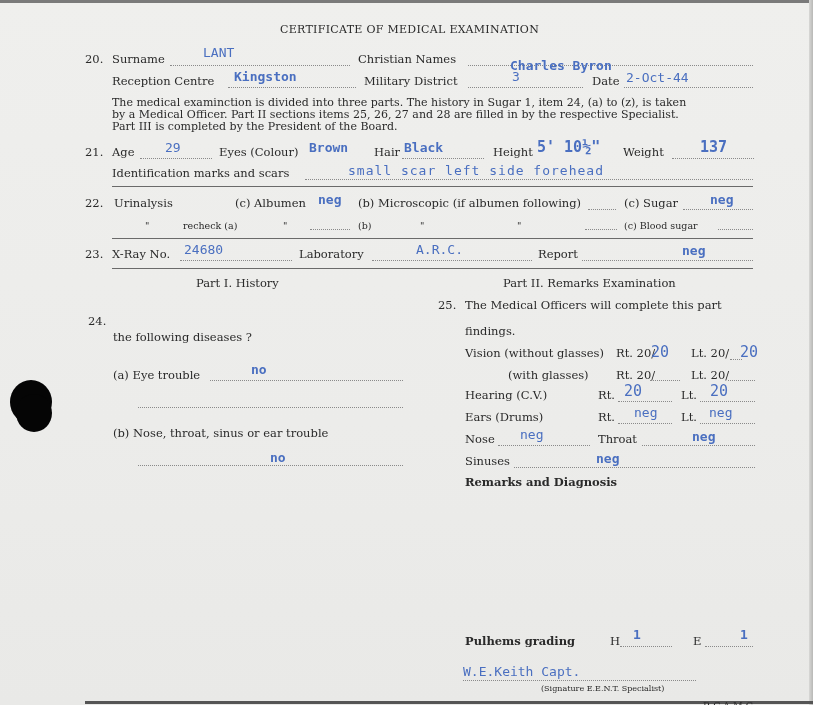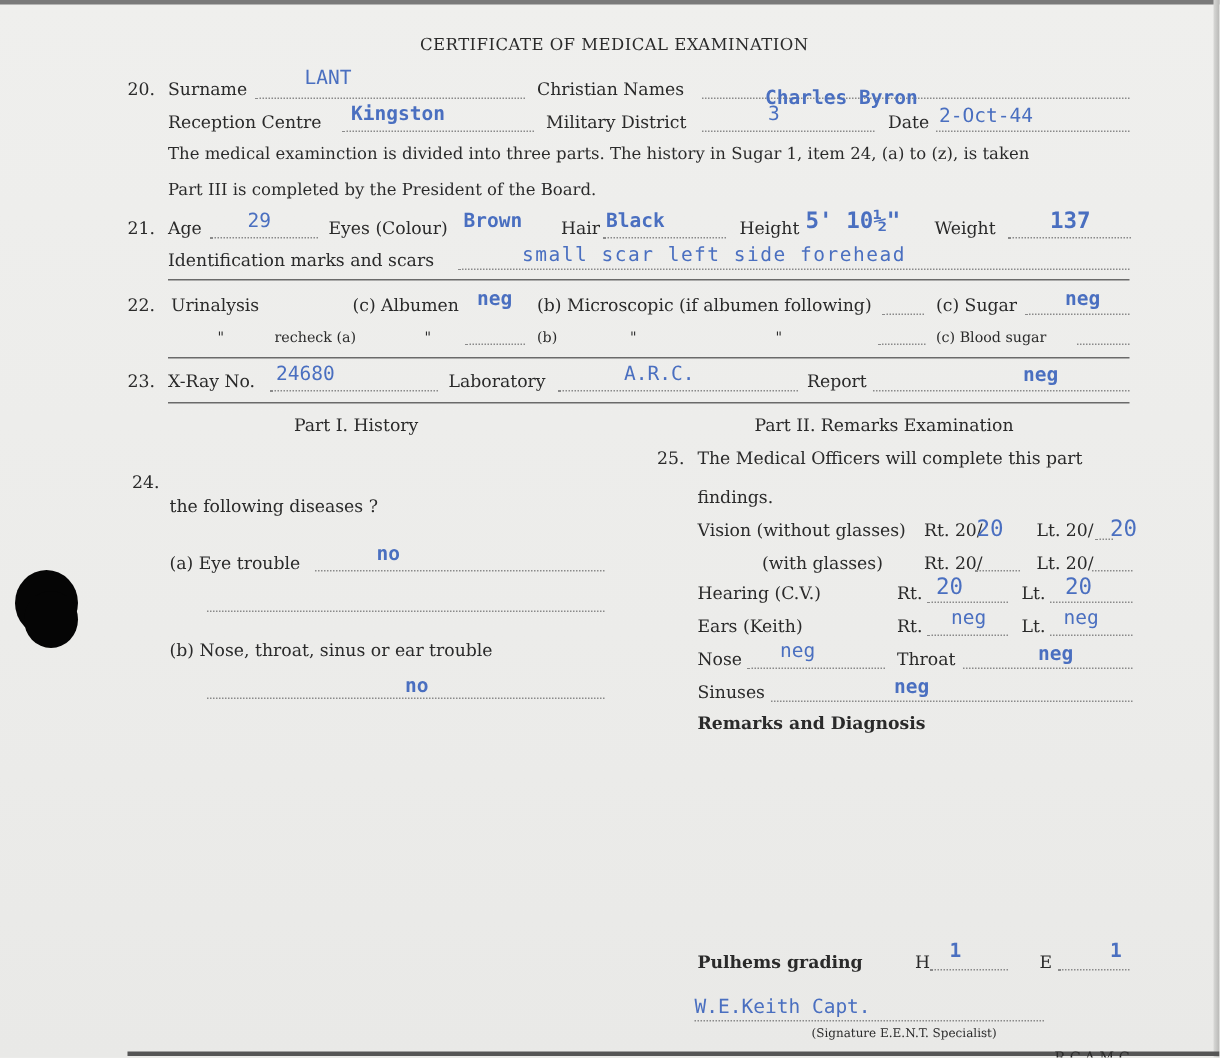--- a/index.html
+++ b/index.html
@@ -64,20 +64,21 @@
   <div class="dots" style="left:228px;top:87px;width:128px;"></div>
   <div class="ty" style="left:234px;top:70px;">Kingston</div>
   <div class="t" style="left:364px;top:76px;">Military District</div>
   <div class="dots" style="left:468px;top:87px;width:115px;"></div>
   <div class="ty light" style="left:512px;top:70px;">3</div>
   <div class="t" style="left:592px;top:76px;">Date</div>
   <div class="dots" style="left:624px;top:87px;width:129px;"></div>
   <div class="ty light" style="left:626px;top:71px;">2-Oct-44</div>
 
   <div class="para" style="left:112px;top:97px;">The medical examinction is divided into three parts.  The history in Sugar 1, item 24, (a) to (z), is taken</div>
+  <div class="para" style="left:112px;top:109px;">by a Medical Officer.  Part II sections items 25, 26, 27 and 28 are filled in by the respective Specialist.</div>
   <div class="para" style="left:112px;top:121px;">Part III is completed by the President of the Board.</div>
 
   <div class="t" style="left:85px;top:147px;text-align:right;">21.</div>
   <div class="t" style="left:112px;top:147px;">Age</div>
   <div class="dots" style="left:140px;top:158px;width:72px;"></div>
   <div class="ty light" style="left:165px;top:141px;">29</div>
   <div class="t" style="left:219px;top:147px;">Eyes (Colour)</div>
   <div class="ty" style="left:309px;top:141px;">Brown</div>
   <div class="t" style="left:374px;top:147px;">Hair</div>
   <div class="dots" style="left:402px;top:158px;width:82px;"></div>
@@ -163,21 +164,21 @@
   <div class="dots" style="left:728px;top:380px;width:27px;"></div>
 
   <div class="t" style="left:465px;top:390px;">Hearing (C.V.)</div>
   <div class="t" style="left:598px;top:390px;">Rt.</div>
   <div class="dots" style="left:618px;top:401px;width:54px;"></div>
   <div class="ty big light" style="left:624px;top:384px;">20</div>
   <div class="t" style="left:681px;top:390px;">Lt.</div>
   <div class="dots" style="left:700px;top:401px;width:55px;"></div>
   <div class="ty big light" style="left:710px;top:384px;">20</div>
 
-  <div class="t" style="left:465px;top:412px;">Ears (Keith)</div>
+  <div class="t" style="left:465px;top:412px;">Ears (Drums)</div>
   <div class="t" style="left:598px;top:412px;">Rt.</div>
   <div class="dots" style="left:618px;top:423px;width:54px;"></div>
   <div class="ty light" style="left:634px;top:406px;">neg</div>
   <div class="t" style="left:681px;top:412px;">Lt.</div>
   <div class="dots" style="left:700px;top:423px;width:55px;"></div>
   <div class="ty light" style="left:709px;top:406px;">neg</div>
 
   <div class="t" style="left:465px;top:434px;">Nose</div>
   <div class="dots" style="left:498px;top:445px;width:92px;"></div>
   <div class="ty light" style="left:520px;top:428px;">neg</div>

